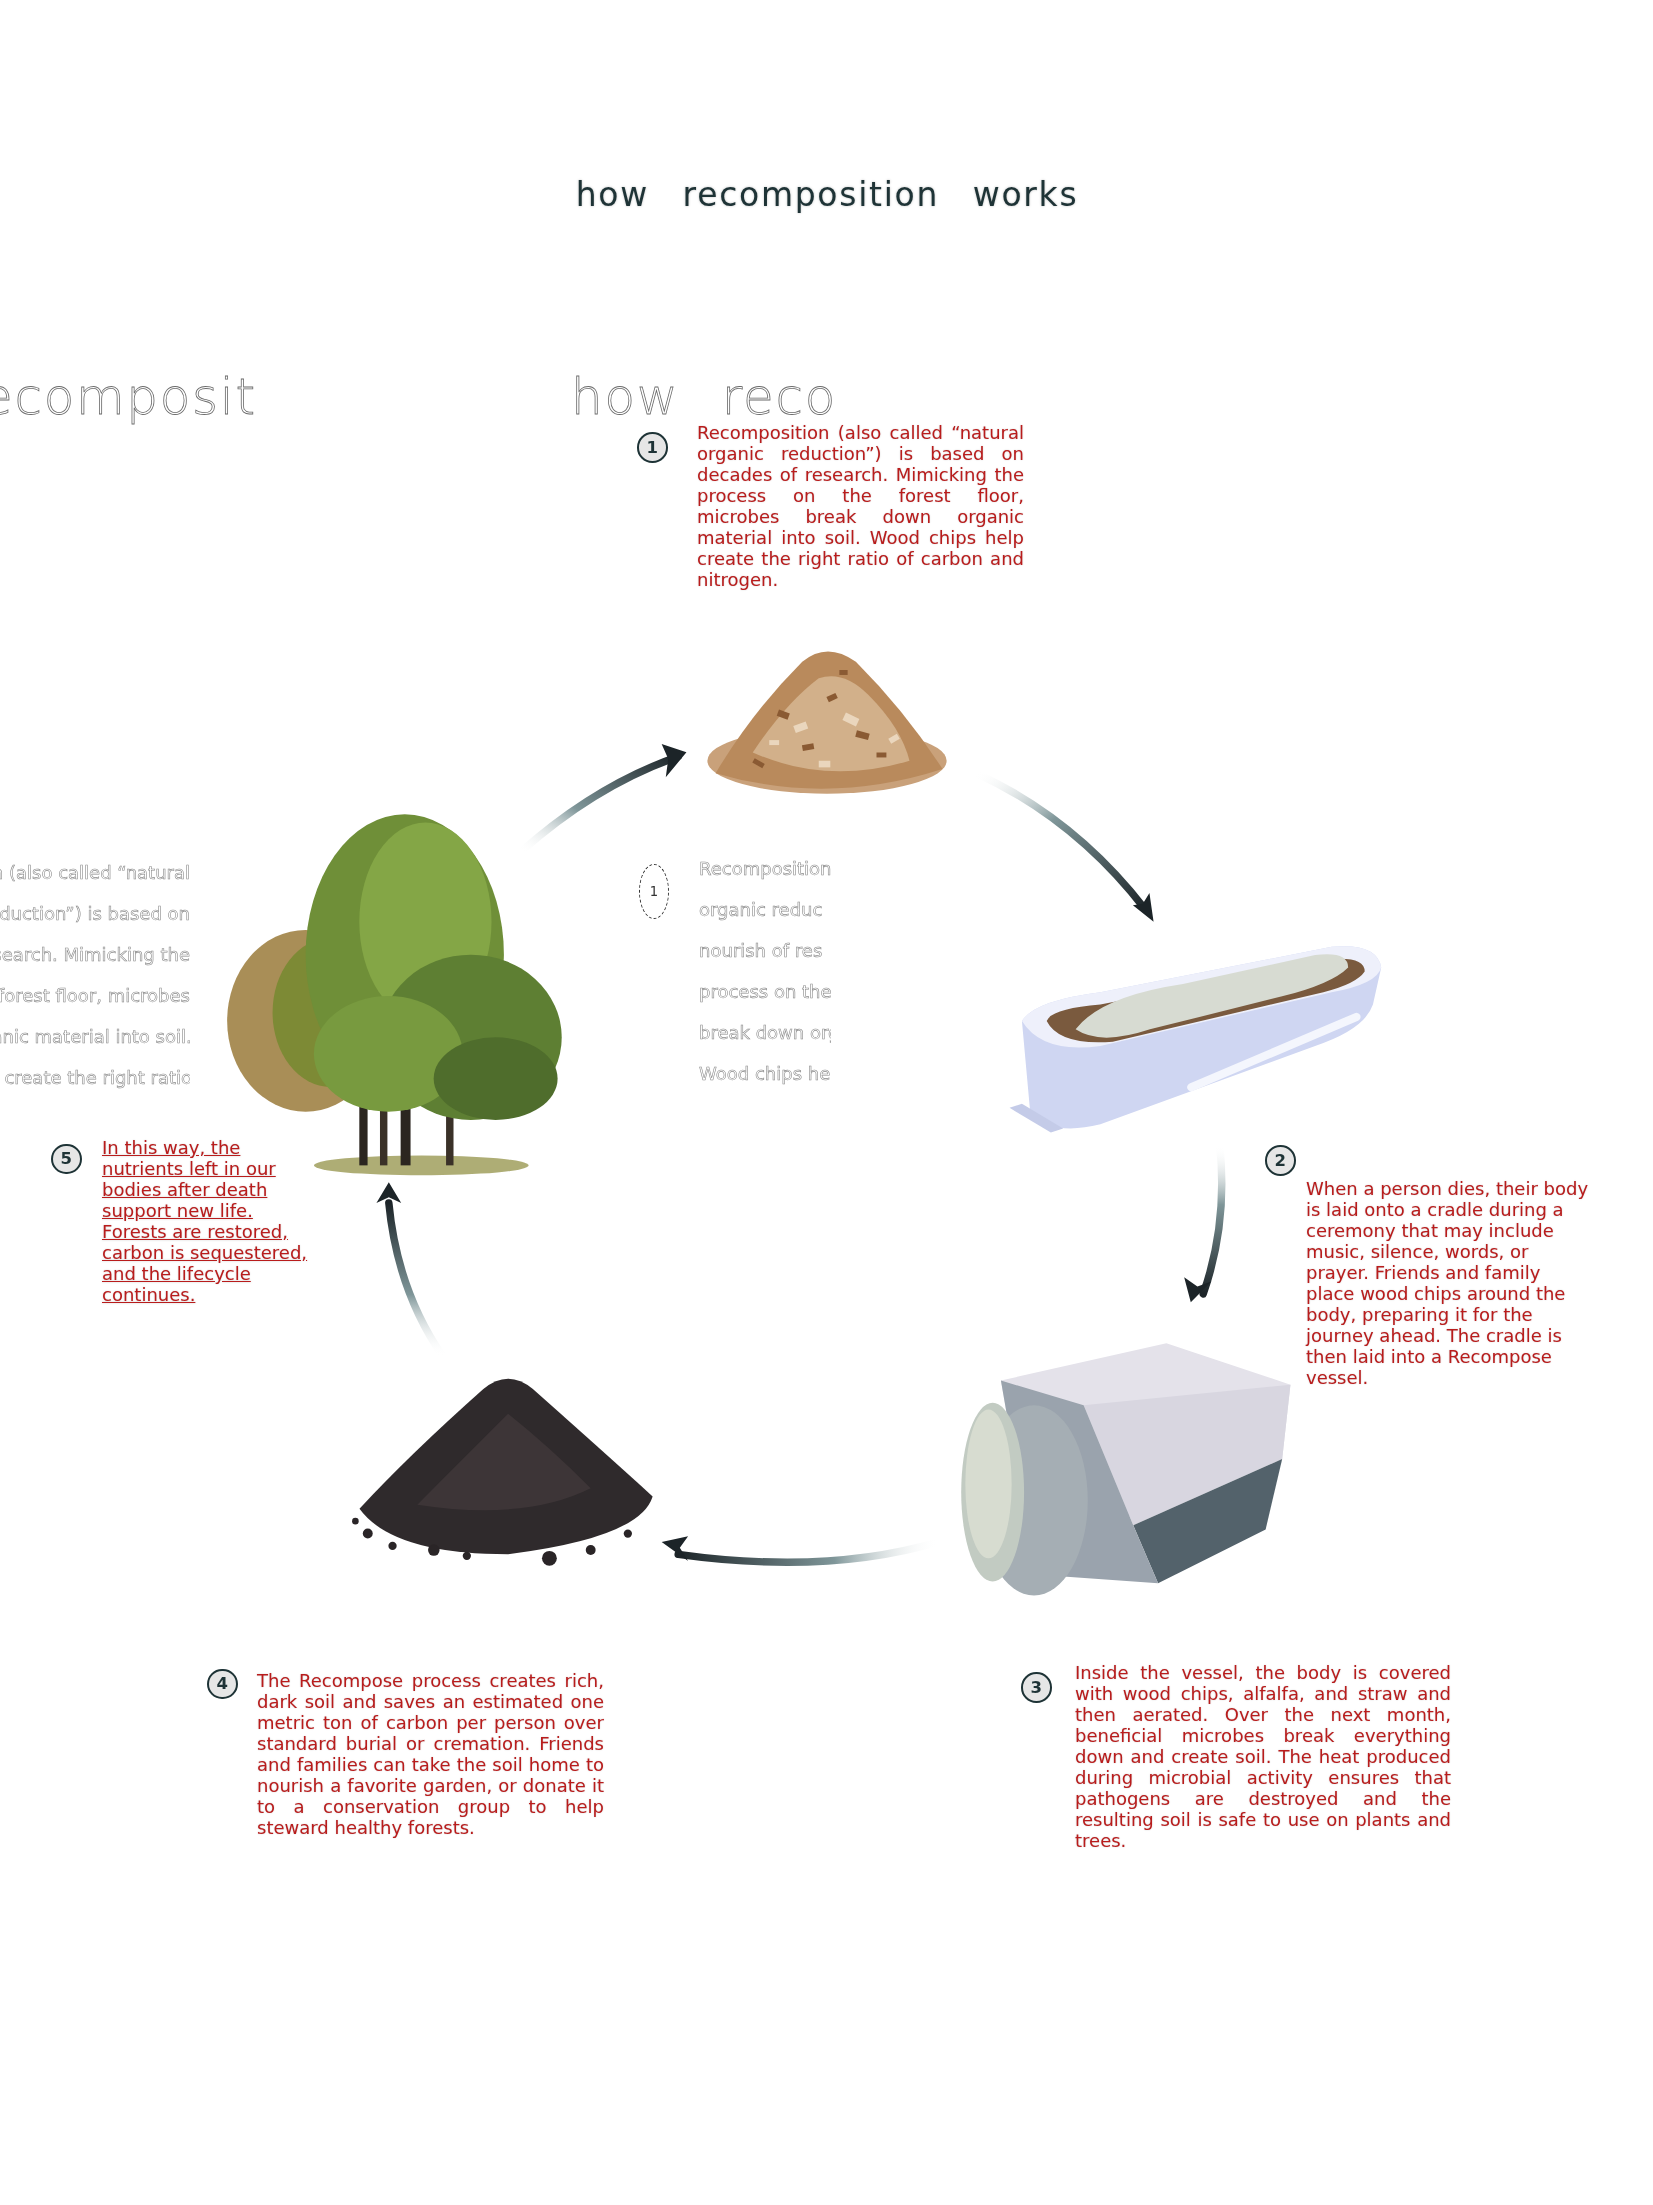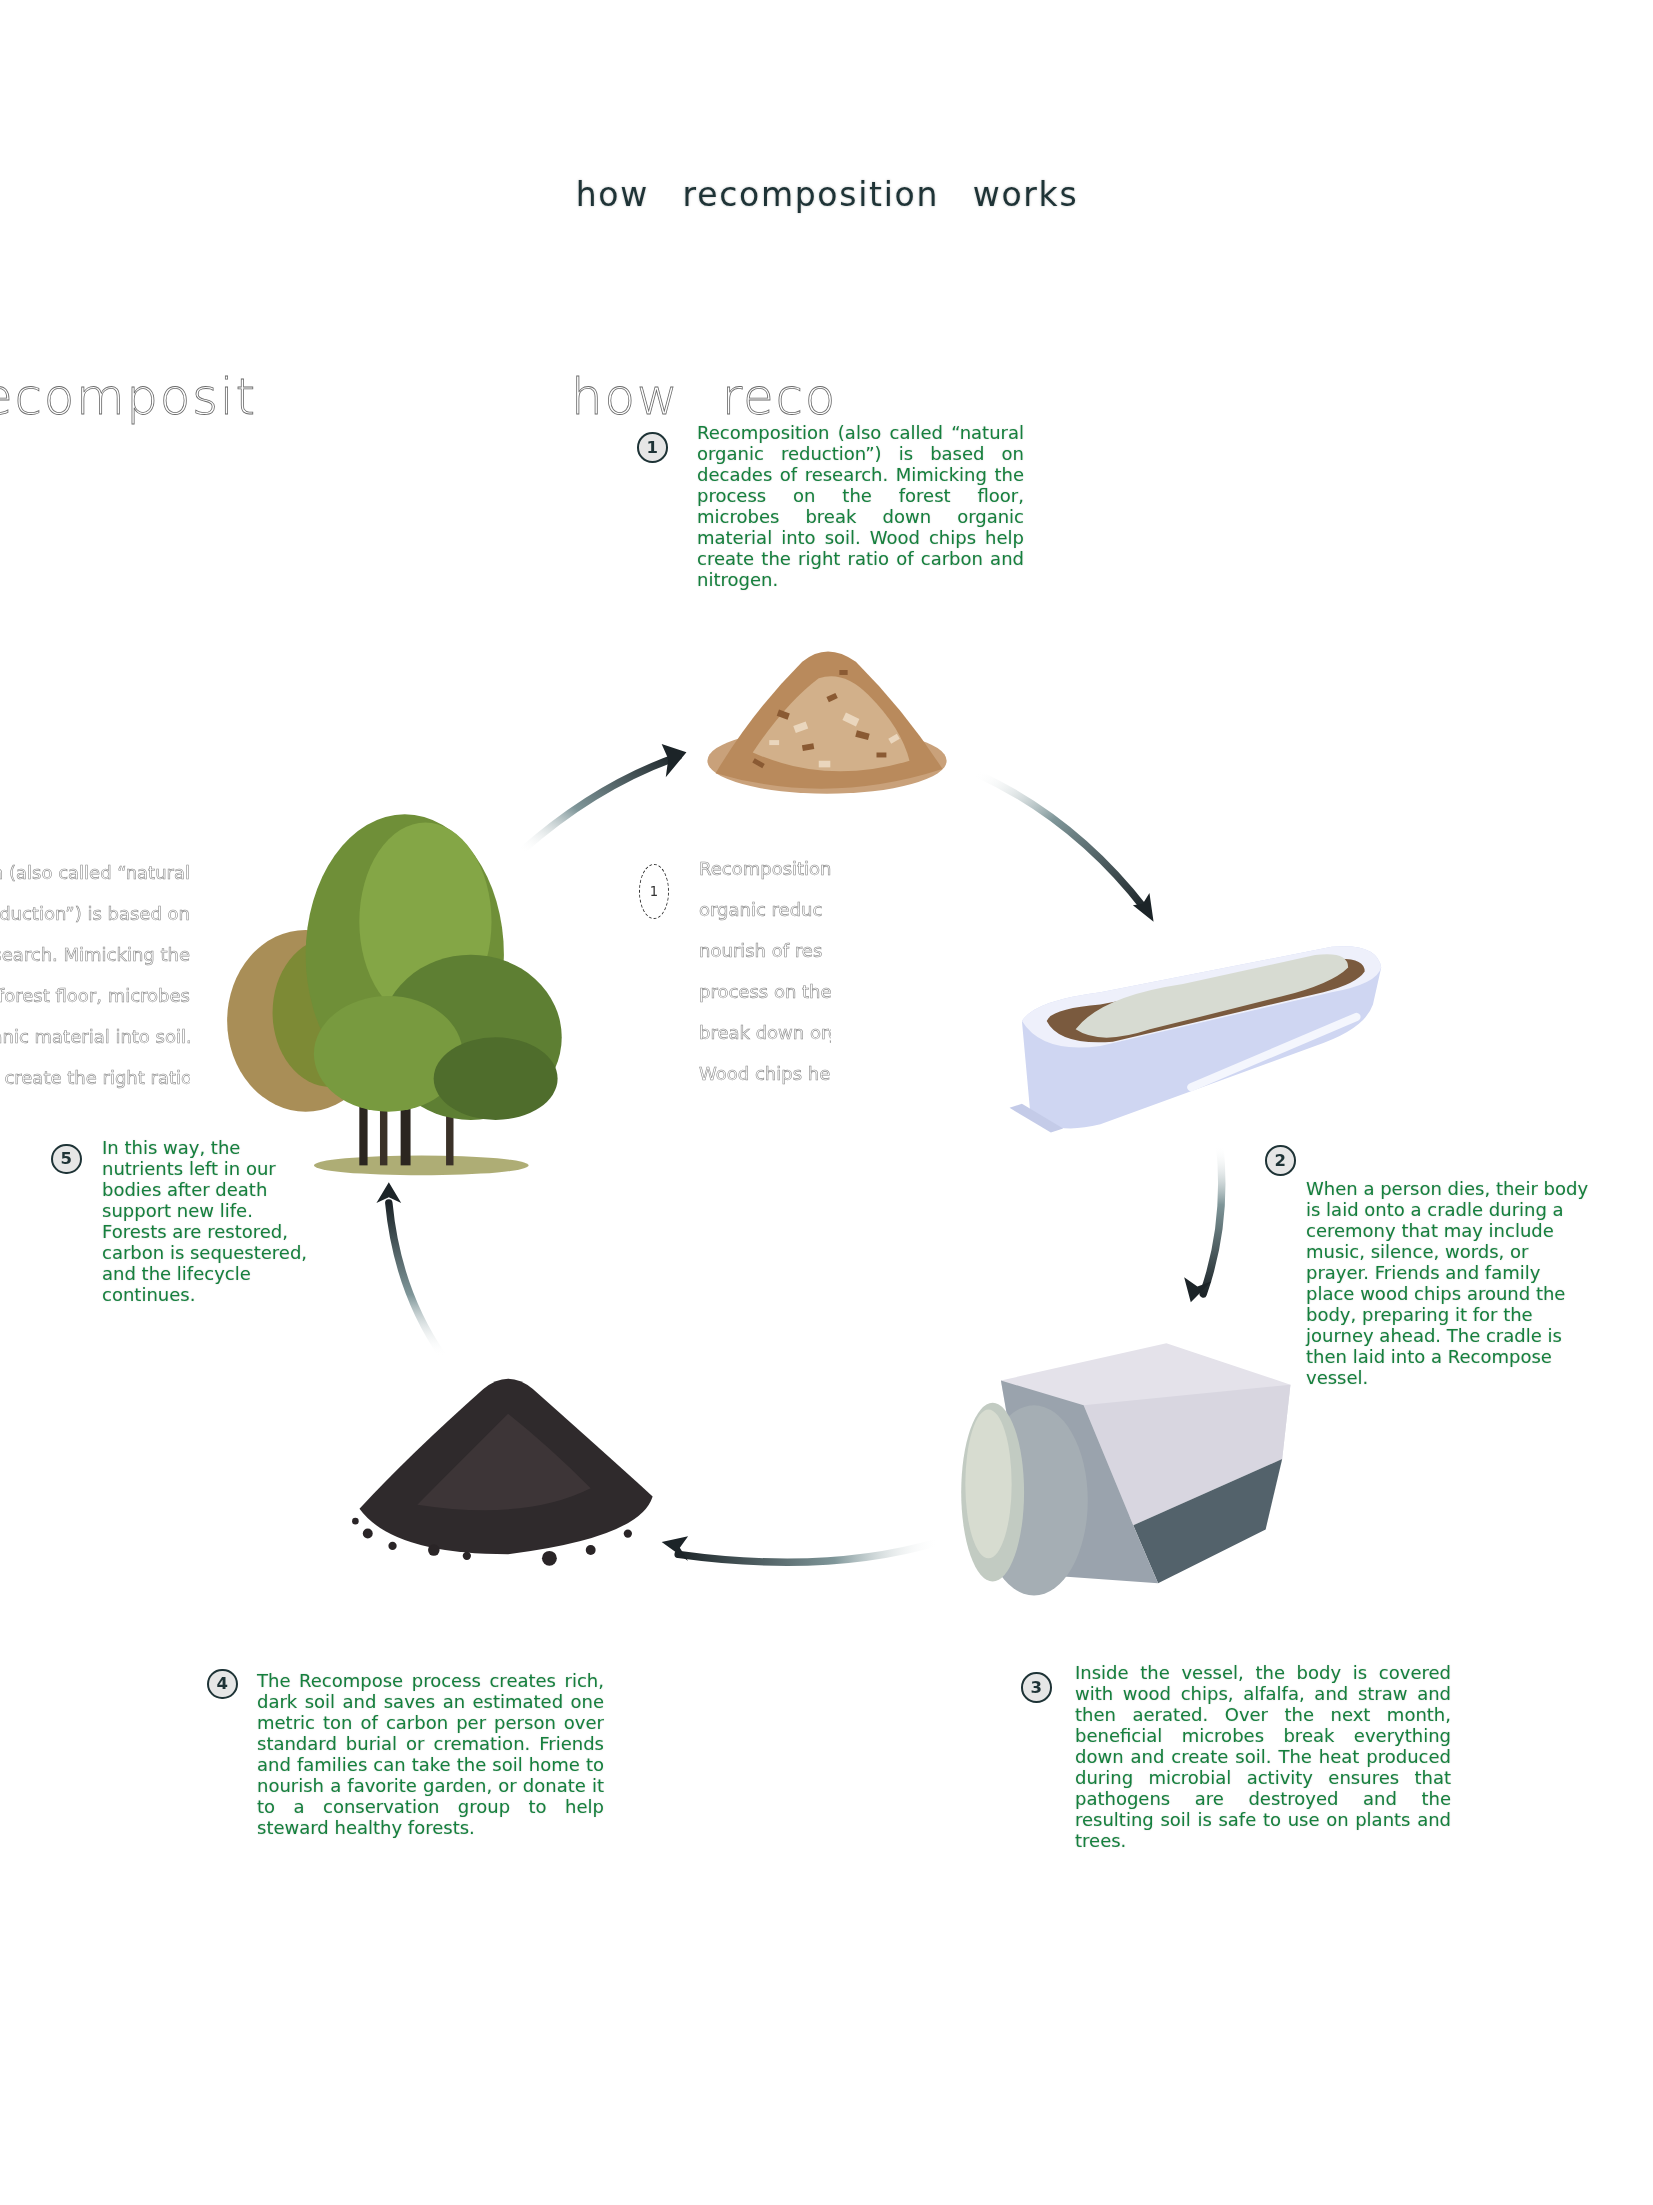--- a/index.html
+++ b/index.html
@@ -21,21 +21,21 @@
   .ghost-text.left { top: 852px; left: -149px; width: 339px; height: 248px; text-align: right; }
   .ghost-text.center { top: 848px; left: 699px; width: 132px; height: 269px; }
   .ghost-num { position: absolute; left: 639px; top: 864px; width: 28px; height: 53px;
                border: 1.7px dashed #333; border-radius: 50%; font-size: 13.2px; display: flex;
                align-items: center; justify-content: center; color: #333; }
 
   .step { position: absolute; }
   .step .num { position: absolute; width: 26.5px; height: 26.5px; border: 2.5px solid #1e3336;
                border-radius: 50%; font-size: 16.5px; font-weight: bold; color: #1e3336;
                display: flex; align-items: center; justify-content: center; background: #e6e6e6; }
-  .step .text { position: absolute; font-size: 18px; line-height: 21px; color: #15803d;
+  .step .text { position: absolute; font-size: 18px; line-height: 21px; color: #b91c1c;
                 text-align: justify; text-shadow: 0 0 1.7px rgba(0,0,0,0.2); }
   .step .text.left { text-align: left; }
 
   #step1 { left: 637px; top: 422px; }
   #step1 .num { left: 0; top: 10px; }
   #step1 .text { left: 60px; top: 0; width: 327px; }
 
   #step2 { left: 1265px; top: 1137px; }
   #step2 .num { left: 0; top: 8.3px; }
   #step2 .text { left: 41px; top: 0; width: 285px; margin-top: 41px; }
@@ -43,21 +43,21 @@
   #step3 { left: 1021px; top: 1662px; }
   #step3 .num { left: 0; top: 10px; }
   #step3 .text { left: 54px; top: 0; width: 376px; }
 
   #step4 { left: 207px; top: 1662px; }
   #step4 .num { left: 0; top: 6.6px; }
   #step4 .text { left: 50px; top: 8px; width: 347px; }
 
   #step5 { left: 51px; top: 1137px; }
   #step5 .num { left: 0; top: 6.6px; }
-  #step5 .text { left: 51px; top: 0; width: 207px; }
+  #step5 .text { left: 51px; top: 0; width: 207px; text-decoration: underline; }
 
   .illus { position: absolute; }
   #woodchips { left: 703px; top: 637px; width: 248px; height: 165px; }
   #cradle { left: 1001px; top: 922px; width: 397px; height: 223px; }
   #vessel { left: 943px; top: 1335px; width: 364px; height: 273px; }
   #soil { left: 343px; top: 1364px; width: 322px; height: 207px; }
   #trees { left: 223px; top: 814px; width: 347px; height: 364px; }
 
   .arrows { position: absolute; left: 0; top: 0; width: 1654px; height: 2205px; pointer-events: none; }
 </style>

